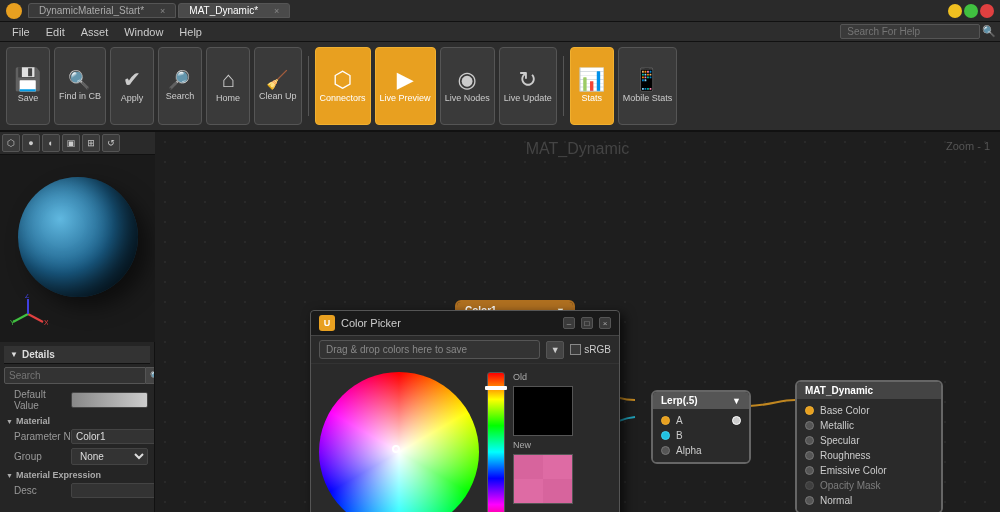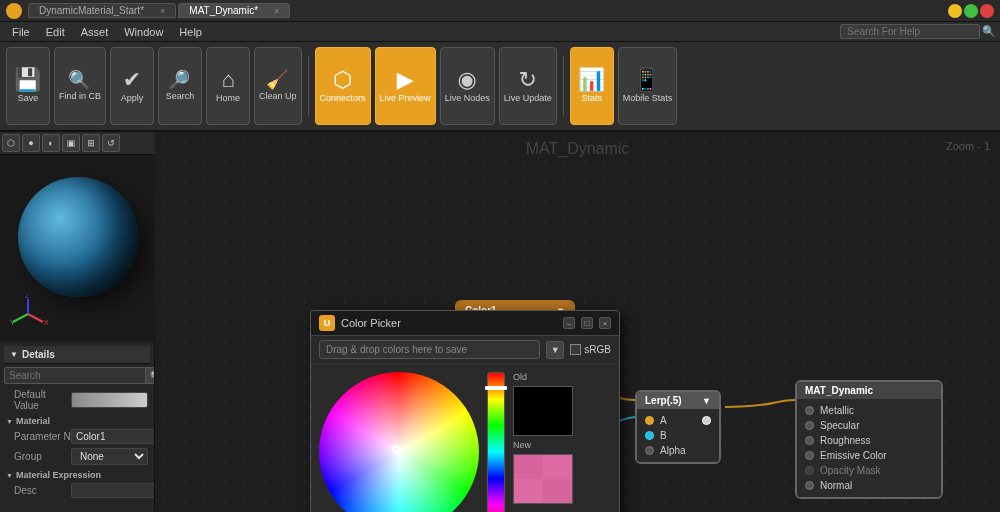--- a/index.html
+++ b/index.html
@@ -306,21 +306,21 @@
       </div>
       <div class="node-body">
         <div class="node-row">
           <span style="font-size:9px;color:#aaa;">Param(0.0,0.367,0.850)</span>
         </div>
         <div style="margin:4px 8px;height:60px;background:#1a8be0;border:1px solid #444;"></div>
 
       </div>
     </div>
 
-    <div class="node" style="left:480px;top:258px;width:86px;border-color:#666;">
+    <div class="node" style="left:496px;top:258px;width:100px;border-color:#666;">
       <div class="node-header" style="background:#555;display:flex;align-items:center;justify-content:space-between;">
         <span>Lerp(.5)</span>
         <span style="font-size:9px;">▼</span>
       </div>
       <div class="node-body">
         <div class="node-row">
           <div class="pin orange pin-in"></div>
           <span>A</span>
           <div class="pin white pin-out" style="margin-left:auto;"></div>
         </div>
@@ -333,20 +333,24 @@
           <span>Alpha</span>
         </div>
       </div>
     </div>
 
     <div class="node" style="left:640px;top:248px;width:148px;border-color:#666;">
       <div class="node-header" style="background:#444;">
         <span>MAT_Dynamic</span>
       </div>
       <div class="node-body">
+        <div class="node-row">
+          <div class="pin orange pin-in"></div>
+          <span>Base Color</span>
+        </div>
         <div class="node-row">
           <div class="pin gray pin-in"></div>
           <span>Metallic</span>
         </div>
         <div class="node-row">
           <div class="pin gray pin-in"></div>
           <span>Specular</span>
         </div>
         <div class="node-row">
           <div class="pin gray pin-in"></div>

